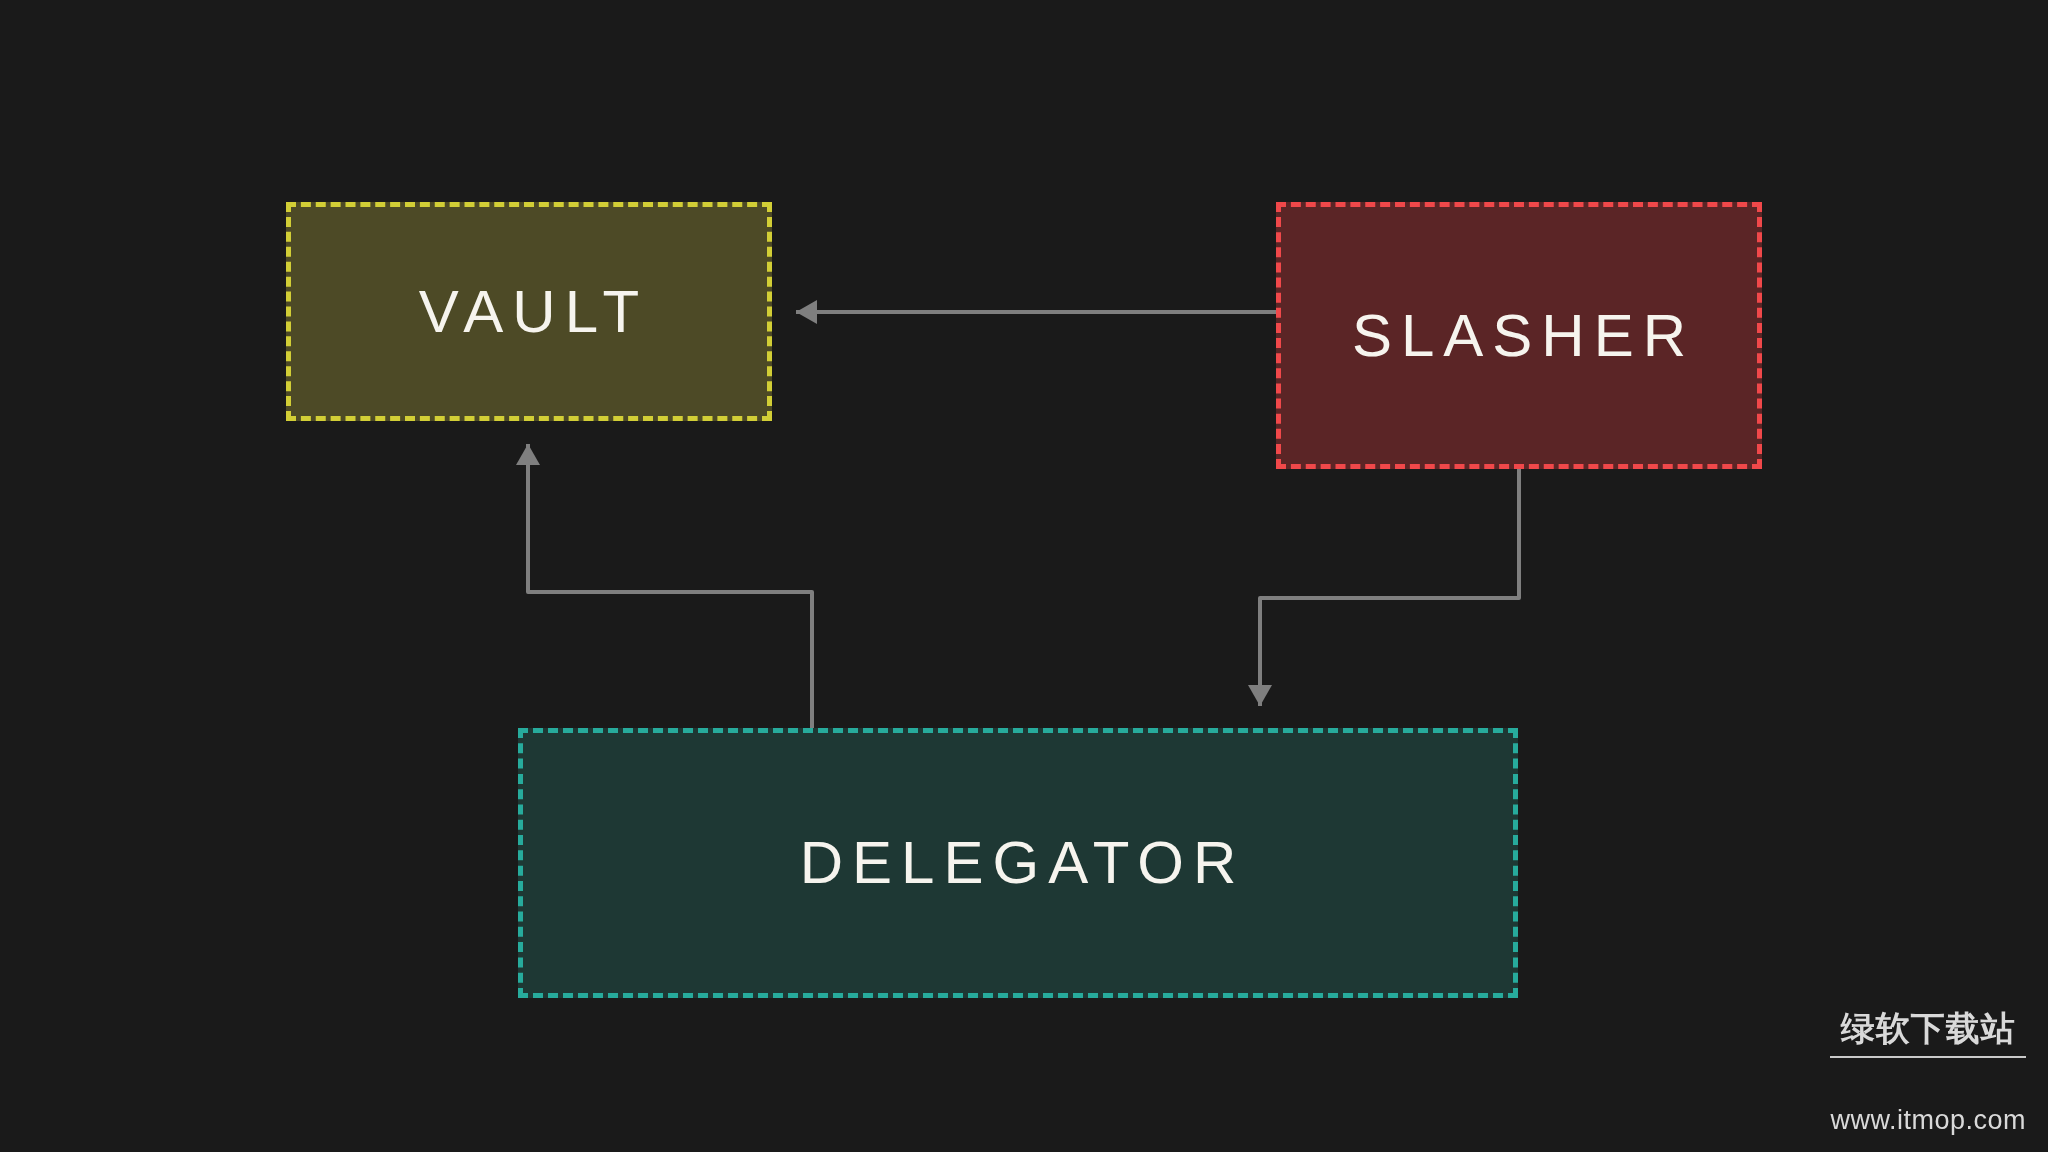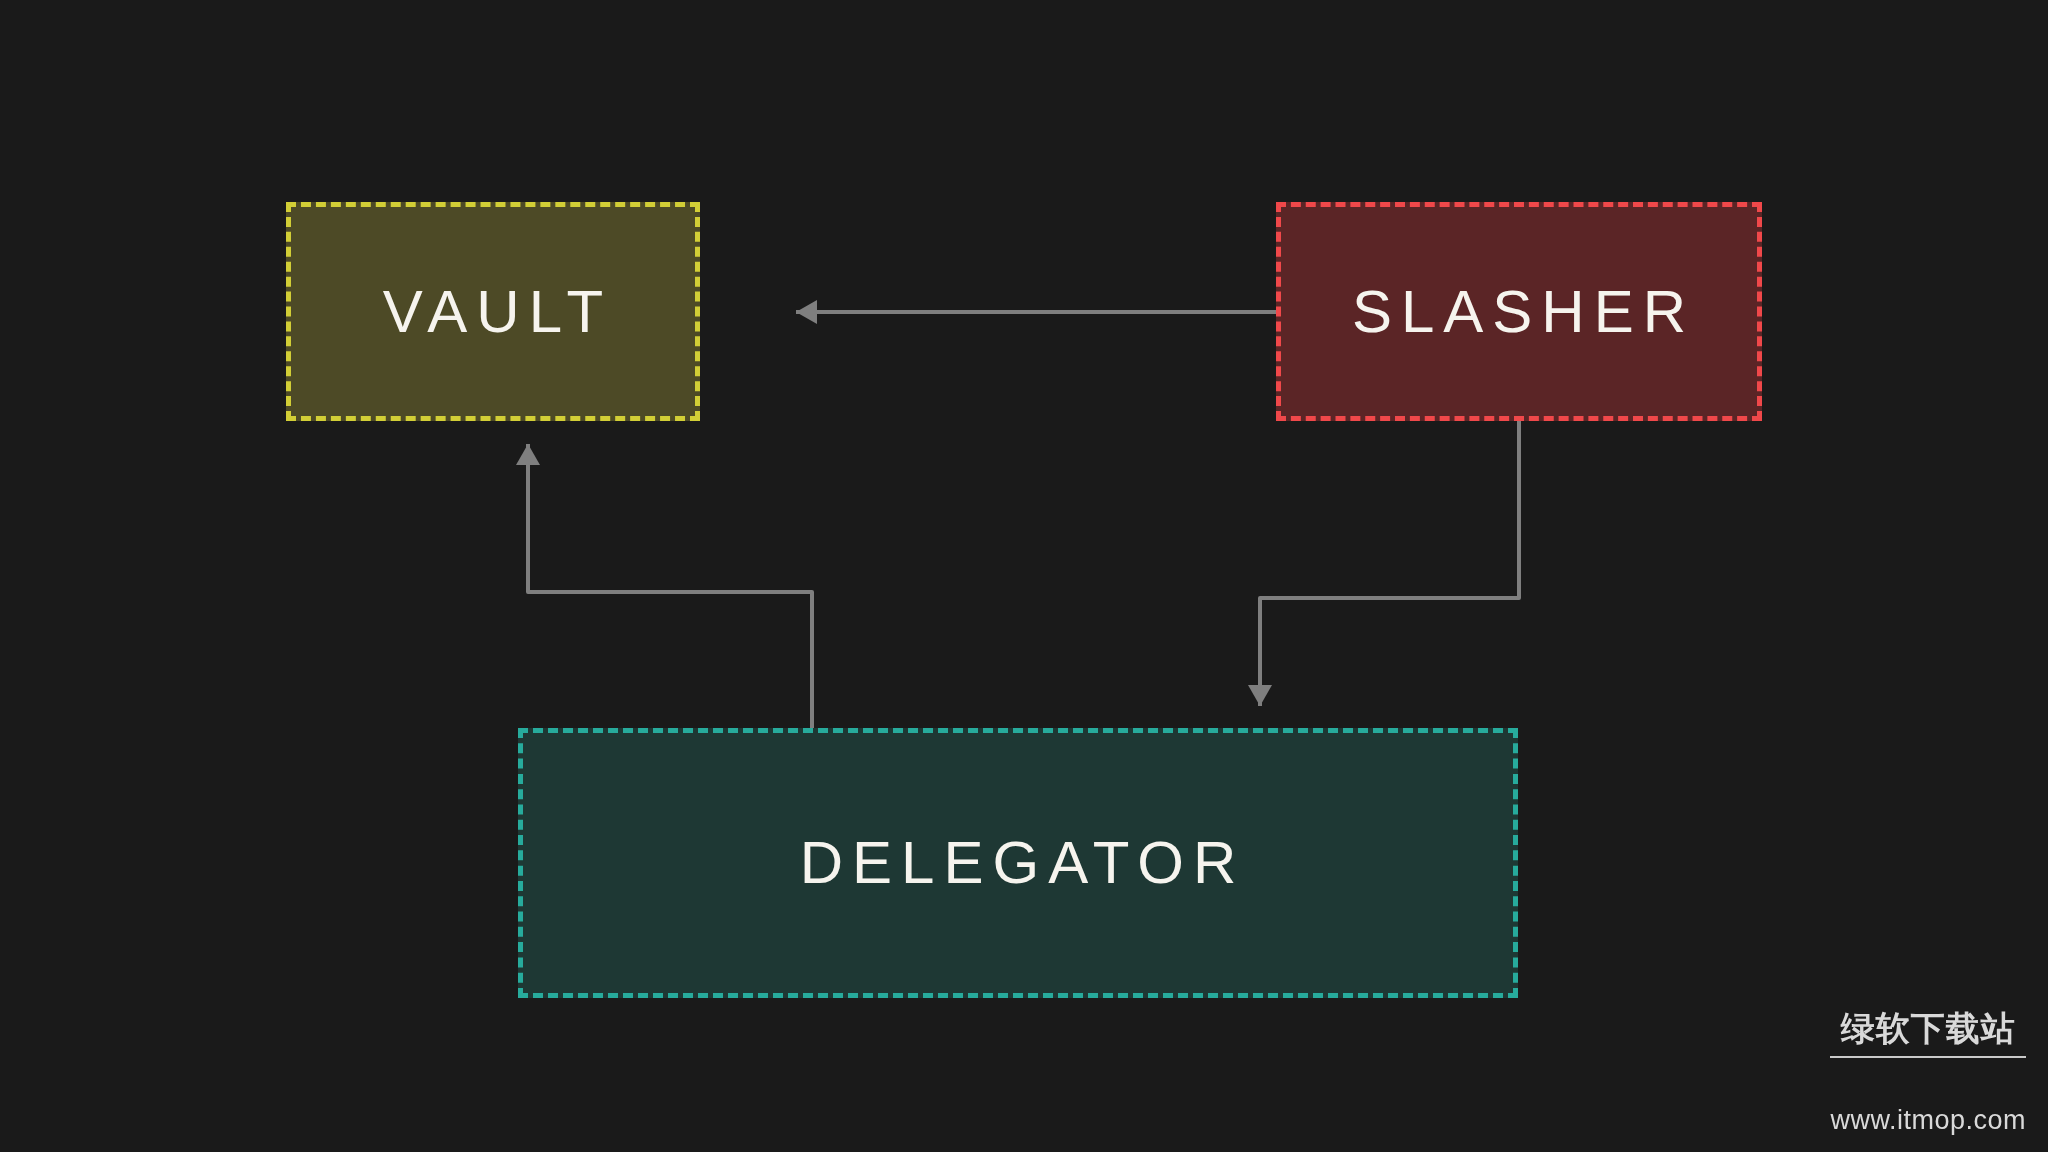--- a/index.html
+++ b/index.html
@@ -42,30 +42,30 @@
     font-weight: 400;
     letter-spacing: 9px;
     color: #f6f4ee;
     white-space: nowrap;
     text-indent: 9px;
     line-height: 1;
   }
   #node-vault {
     left: 286px;
     top: 202px;
-    width: 414px;
+    width: 486px;
     height: 219px;
     background: #4d4a26;
     border-color: #d2ce36;
   }
   #node-slasher {
     left: 1276px;
     top: 202px;
     width: 486px;
-    height: 219px;
+    height: 267px;
     background: #5b2526;
     border-color: #f0484a;
   }
   #node-delegator {
     left: 518px;
     top: 728px;
     width: 1000px;
     height: 270px;
     background: #1e3834;
     border-color: #27ab9c;

